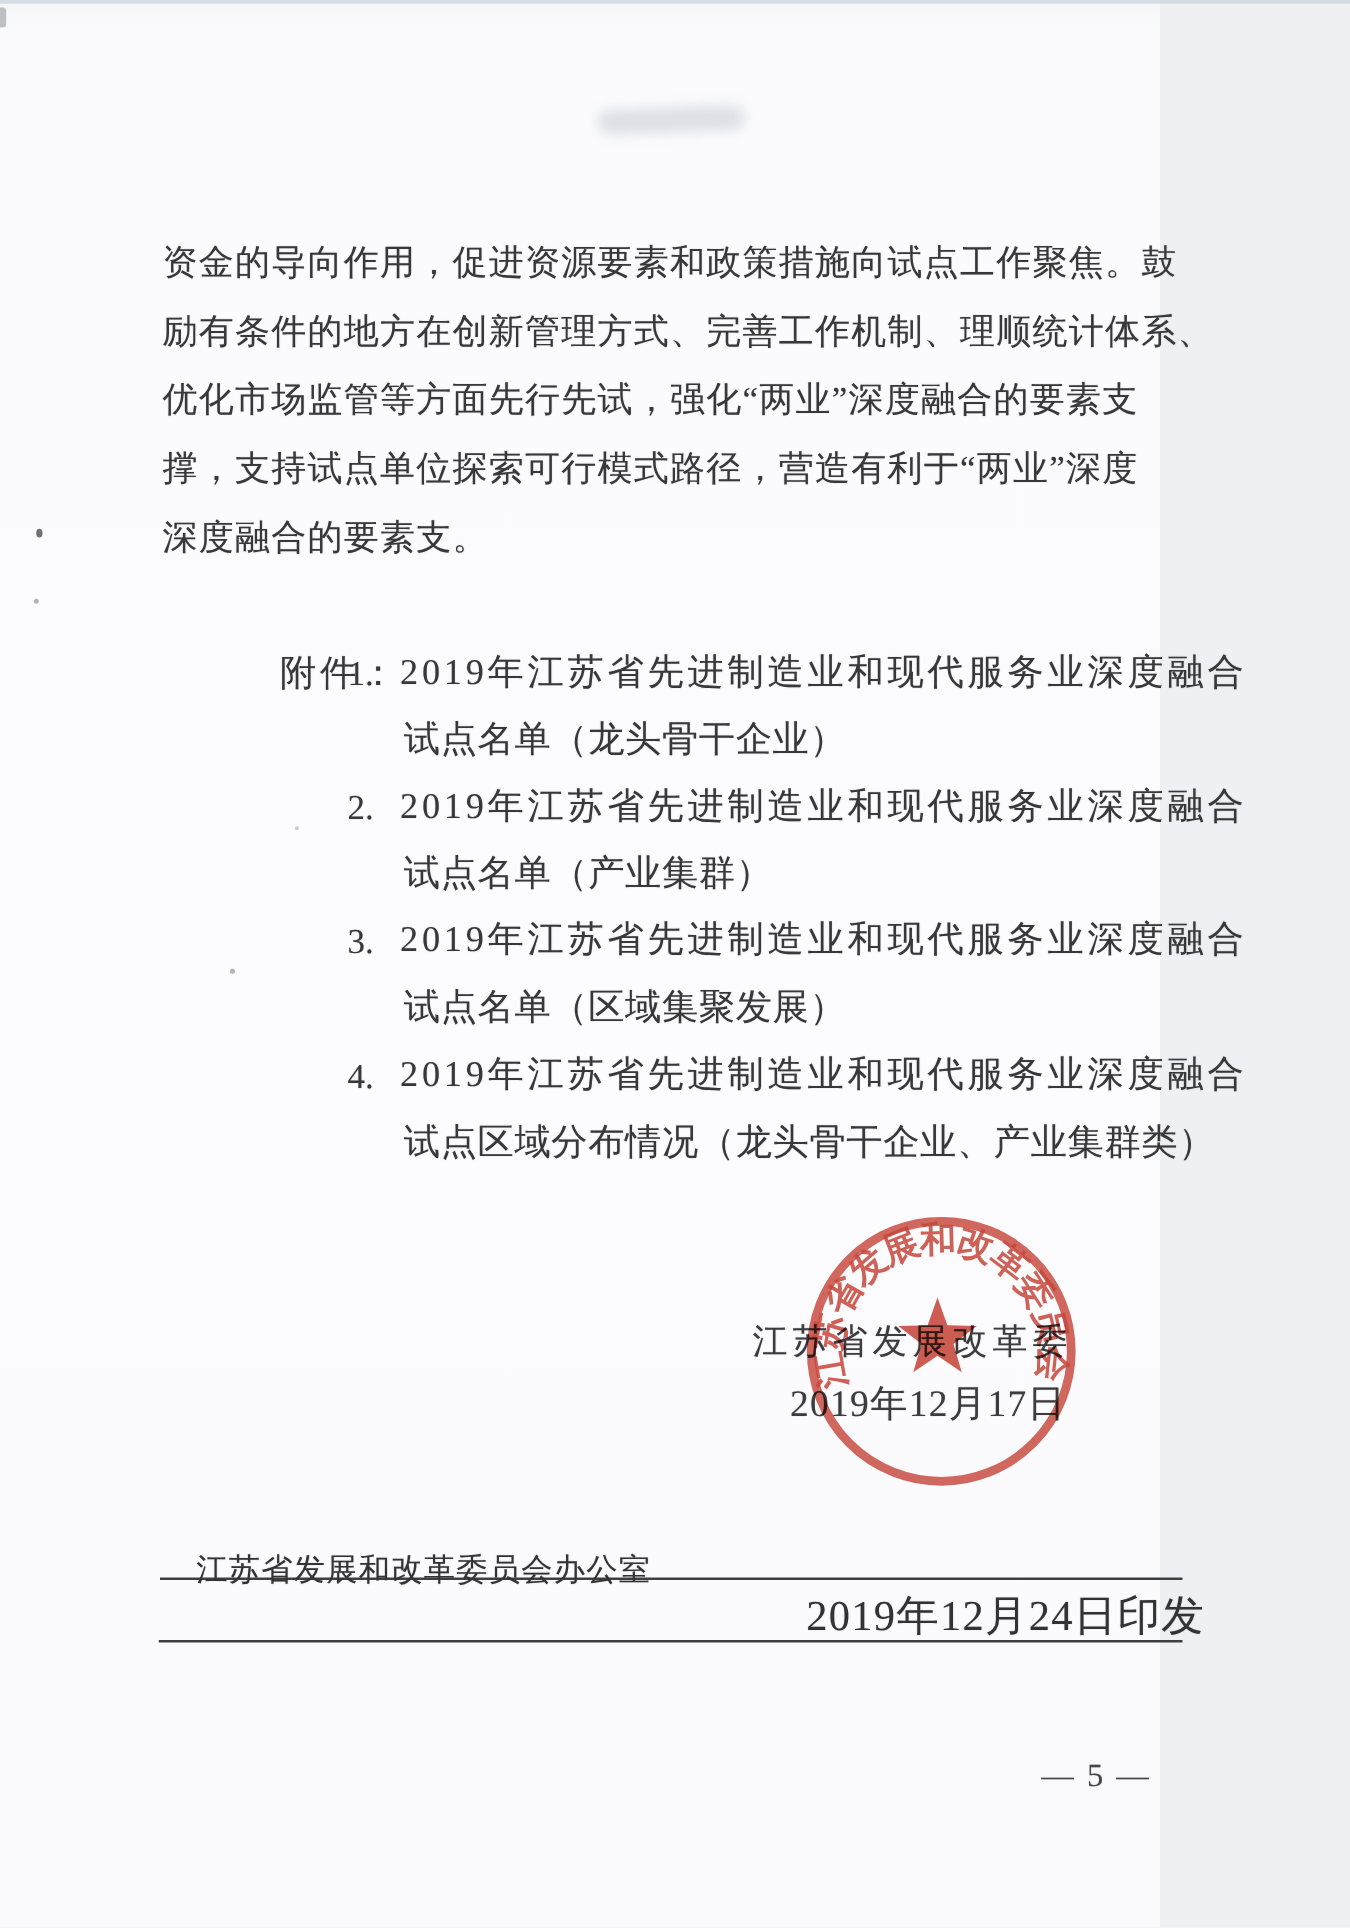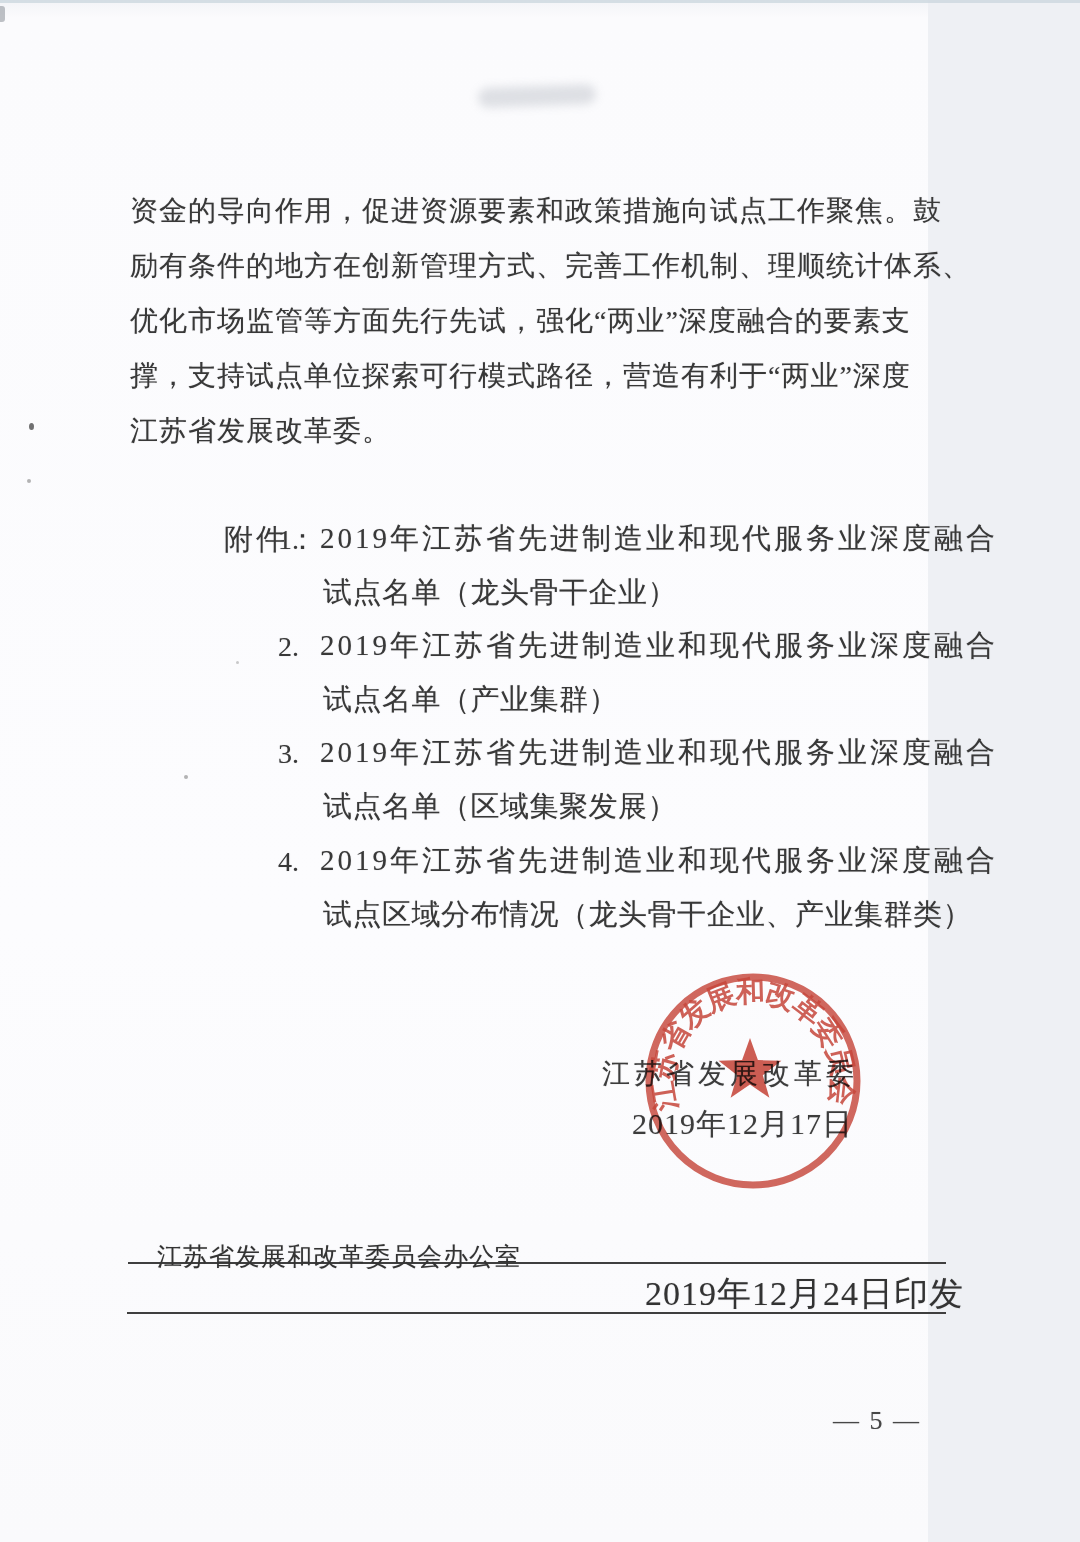--- a/index.html
+++ b/index.html
@@ -64,21 +64,21 @@
   <div class="speck" style="left:29px;top:423px;width:5px;height:7px;background:#4d4d4d;opacity:.8;"></div>
   <div class="speck" style="left:27px;top:479px;width:4px;height:4px;background:#777;opacity:.55;"></div>
   <div class="speck" style="left:184px;top:775px;width:4px;height:4px;background:#6a6a6a;opacity:.5;"></div>
   <div class="speck" style="left:236px;top:661px;width:3px;height:3px;background:#8a8a8a;opacity:.45;"></div>
 
   <div>
     <div class="txt bodyline" style="left:130px;top:197px;">资金的导向作用，促进资源要素和政策措施向试点工作聚焦。鼓</div>
     <div class="txt bodyline" style="left:130px;top:252px;">励有条件的地方在创新管理方式、完善工作机制、理顺统计体系、</div>
     <div class="txt bodyline" style="left:130px;top:307px;">优化市场监管等方面先行先试，强化“两业”深度融合的要素支</div>
     <div class="txt bodyline" style="left:130px;top:362px;">撑，支持试点单位探索可行模式路径，营造有利于“两业”深度</div>
-    <div class="txt bodyline" style="left:130px;top:417px;">江苏省发展改革委。</div>
+    <div class="txt bodyline" style="left:130px;top:417px;">深度融合的要素支。</div>
   </div>
 
   <div>
     <span class="txt attlabel" style="left:185px;top:525px;">附件：</span>
     <span class="txt attno" style="left:278px;top:526px;">1.</span>
     <span class="txt attline1" style="left:320px;top:524px;">2019年江苏省先进制造业和现代服务业深度融合</span>
     <span class="txt attline2" style="left:323px;top:578px;">试点名单（龙头骨干企业）</span>
 
     <span class="txt attno" style="left:278px;top:633px;">2.</span>
     <span class="txt attline1" style="left:320px;top:631px;">2019年江苏省先进制造业和现代服务业深度融合</span>

